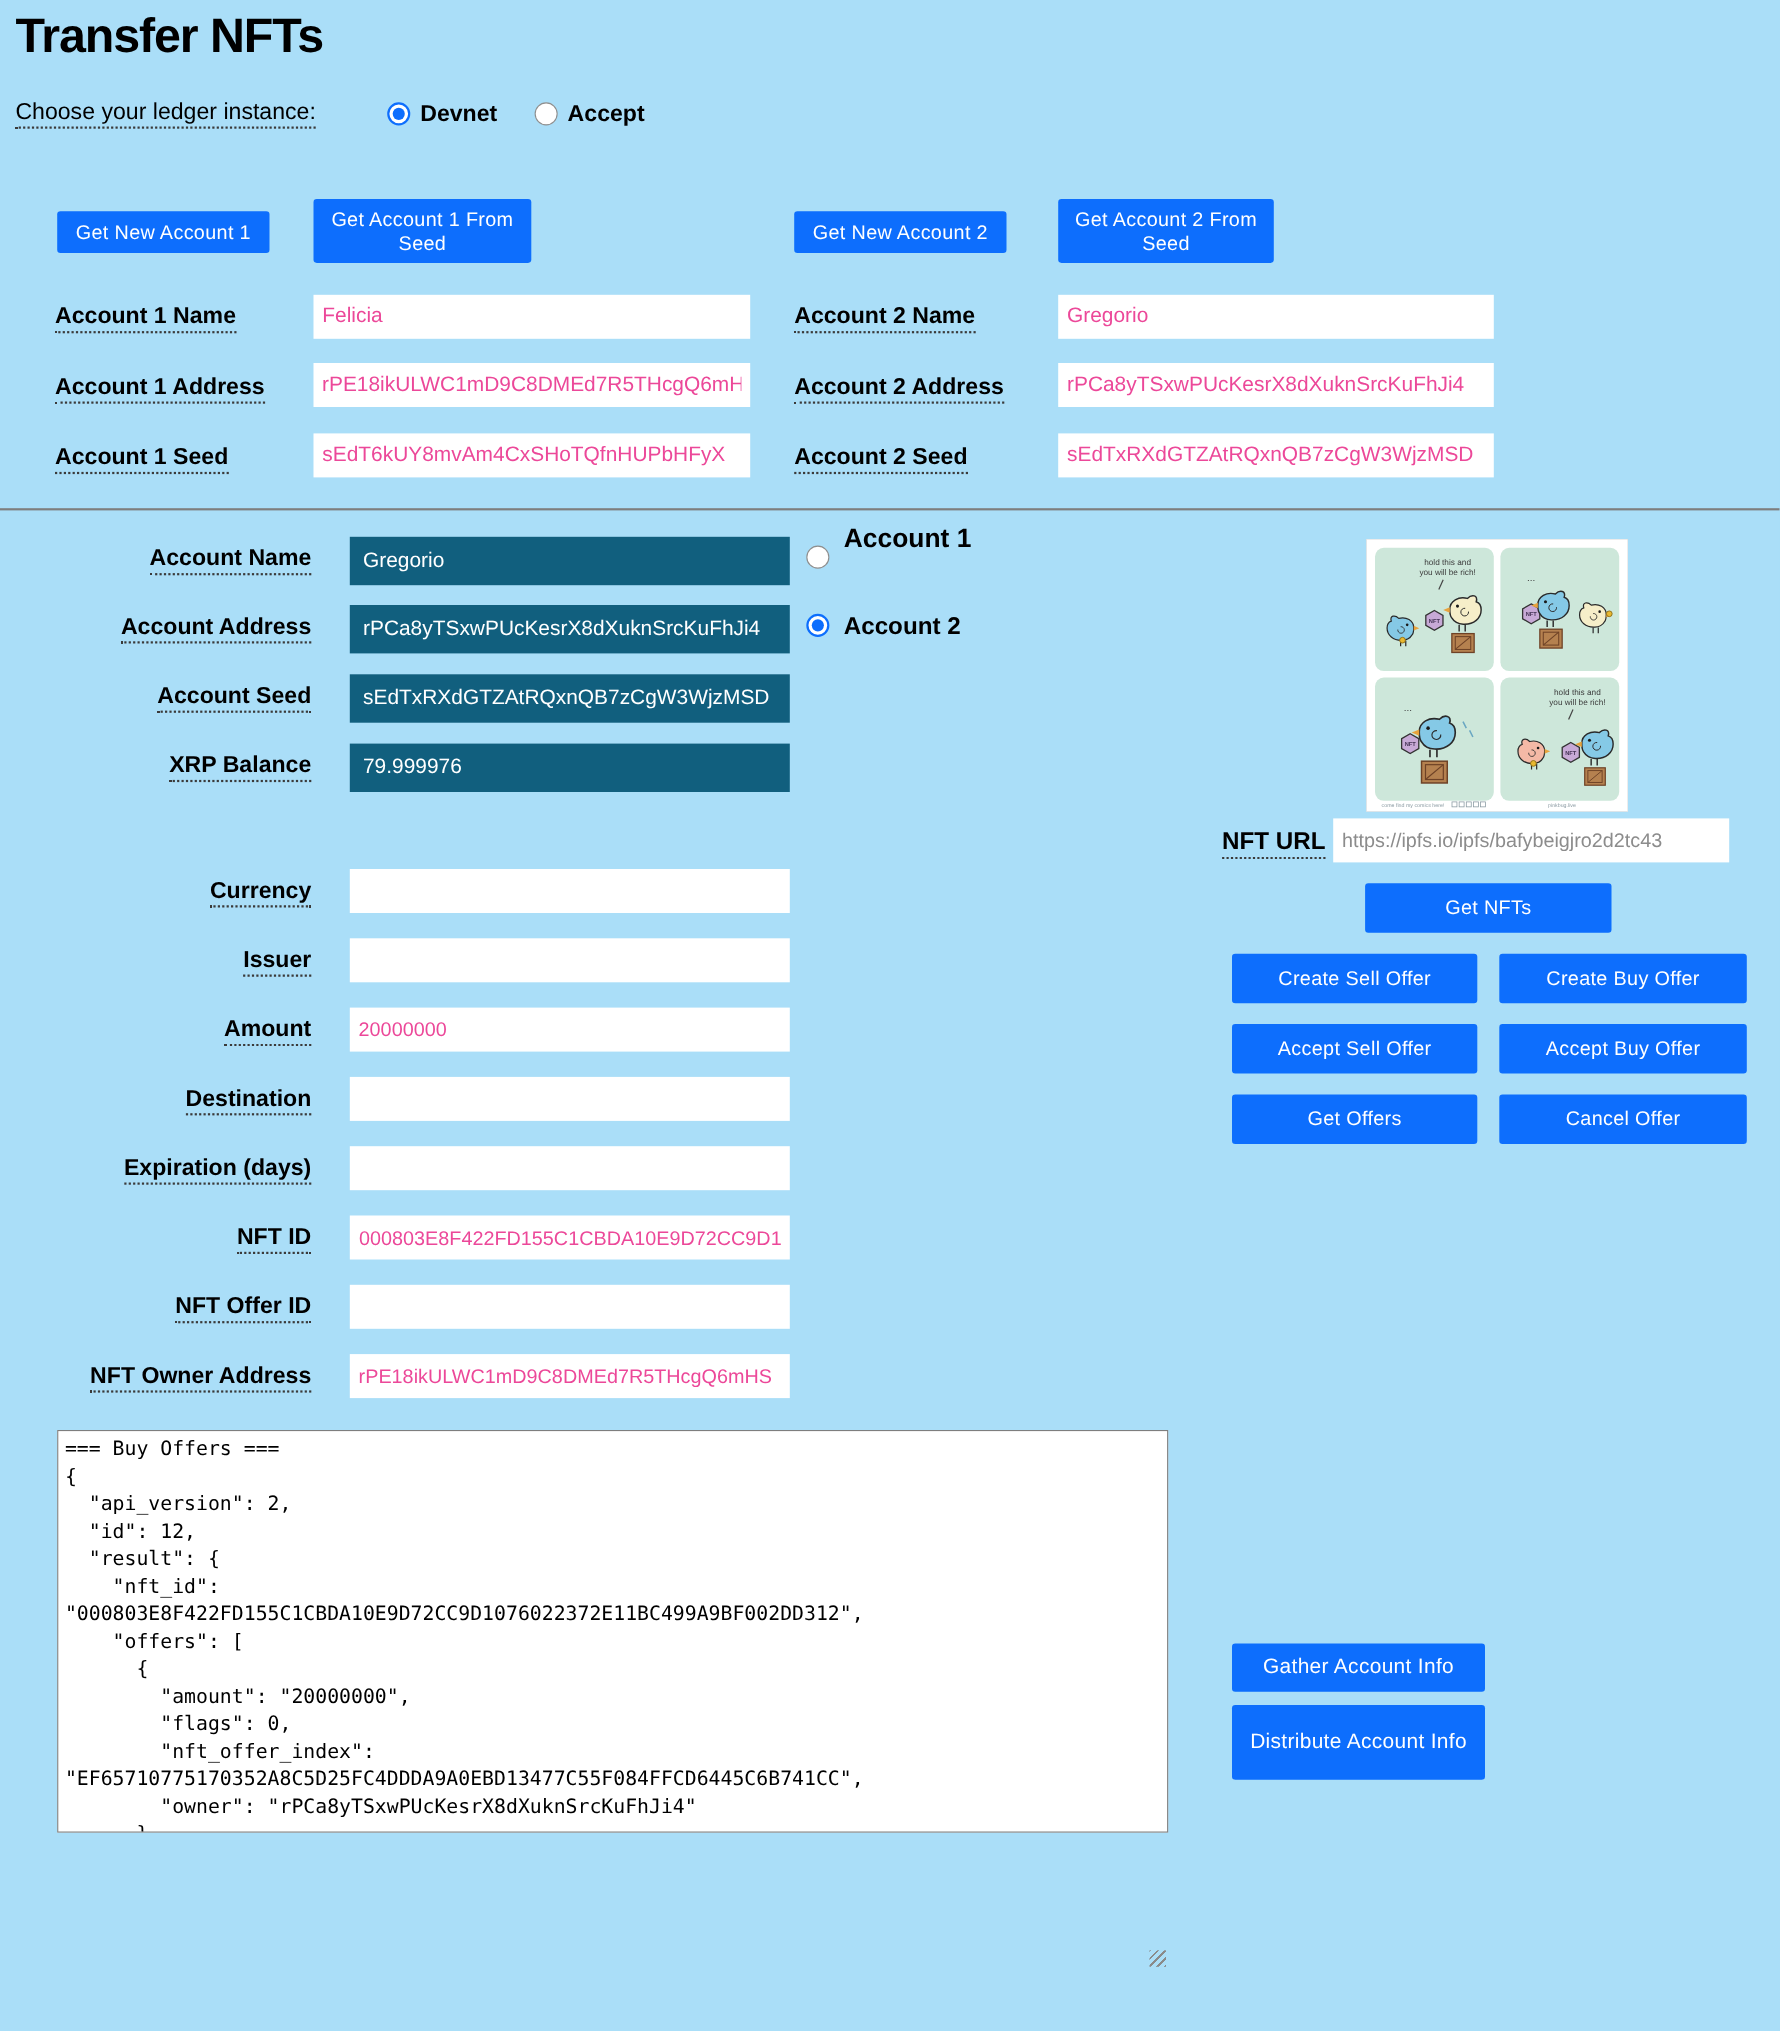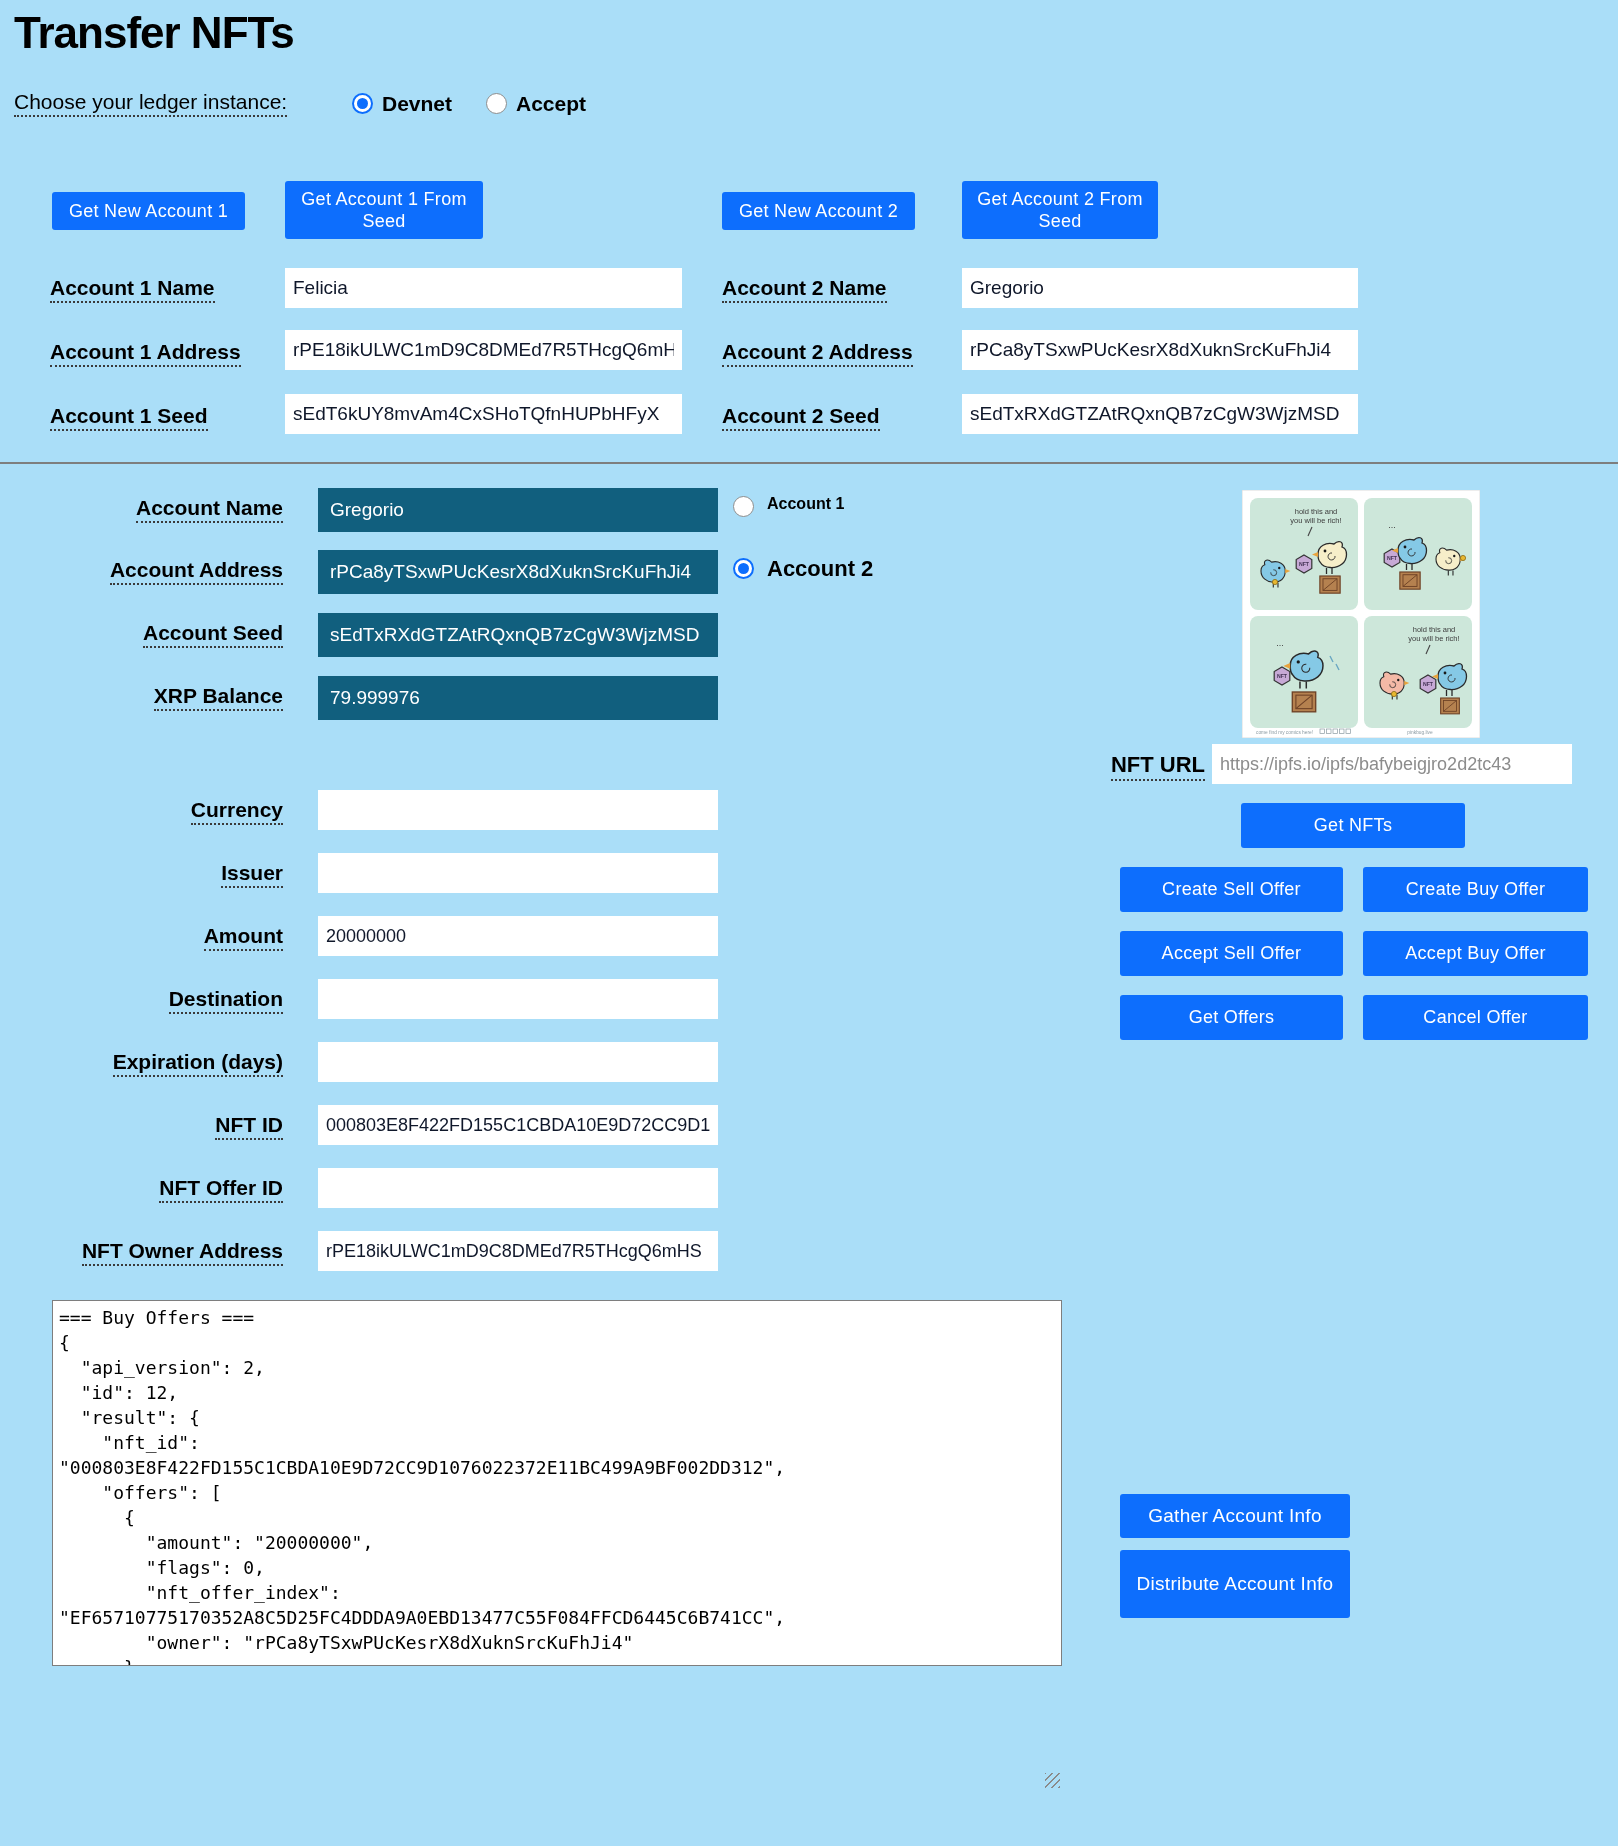--- a/index.html
+++ b/index.html
@@ -8,21 +8,21 @@
   .abs{position:absolute;}
   .title{font-size:44px; font-weight:800; letter-spacing:-1px; color:#000; margin:0;}
   .lbl{font-size:21px; font-weight:700; color:#000; white-space:nowrap;}
   .plain{font-weight:400;}
   .dotted{border-bottom:2px dotted #3a3a3a; padding-bottom:2px;}
   .rlabel{font-size:21px; font-weight:700; color:#000;}
   .right{text-align:right;}
   .btn{background:#0d6efd; color:#fff; border:none; border-radius:3px; font-family:"Liberation Sans",sans-serif;
        font-size:18px; font-weight:500; letter-spacing:.3px; display:flex; align-items:center; justify-content:center;
        text-align:center; line-height:1.25; cursor:pointer; padding:0 6px; box-sizing:border-box;}
-  .txt{background:#fff; border:none; font-family:"Liberation Sans",sans-serif; font-size:19px; color:#0f172a;
+  .txt{background:#fff; border:none; font-family:"Liberation Sans",sans-serif; font-size:19px; color:#ec4899;
        padding:0 8px; box-sizing:border-box; outline:none;}
   .gray-text{color:#8c8c8c; font-size:18px;}
   .teal{background:#115f7e; color:#fff; font-size:19px; display:flex; align-items:center; padding:0 12px;
         box-sizing:border-box; white-space:nowrap; overflow:hidden;}
   .radio{width:21px; height:21px; border-radius:50%; background:#fff; border:1.5px solid #8e8e8e;
          display:inline-flex; align-items:center; justify-content:center; box-sizing:border-box;}
   .radio.checked{border:2.5px solid #0d6efd;}
   .radio.checked::after{content:""; width:11px; height:11px; border-radius:50%; background:#0d6efd;}
   .results{background:#fff; border:1px solid #7e7e7e; font-family:"DejaVu Sans Mono","Liberation Mono",monospace;
            font-size:18px; line-height:25px; color:#000; padding:4px 6px; box-sizing:border-box; resize:none;
@@ -70,21 +70,21 @@
   <span class="abs lbl right" style="left:13px; top:496px; width:270px;"><span class="dotted">Account Name</span></span>
   <div class="abs teal" style="left:318px; top:488px; width:400px; height:44px;">Gregorio</div>
   <span class="abs lbl right" style="left:13px; top:558px; width:270px;"><span class="dotted">Account Address</span></span>
   <div class="abs teal" style="left:318px; top:550px; width:400px; height:44px;">rPCa8yTSxwPUcKesrX8dXuknSrcKuFhJi4</div>
   <span class="abs lbl right" style="left:13px; top:621px; width:270px;"><span class="dotted">Account Seed</span></span>
   <div class="abs teal" style="left:318px; top:613px; width:400px; height:44px;">sEdTxRXdGTZAtRQxnQB7zCgW3WjzMSD</div>
   <span class="abs lbl right" style="left:13px; top:684px; width:270px;"><span class="dotted">XRP Balance</span></span>
   <div class="abs teal" style="left:318px; top:676px; width:400px; height:44px;">79.999976</div>
 
   <span class="abs radio" style="left:733px; top:496px;"></span>
-  <span class="abs rlabel" style="left:767px; top:495px; font-size:16px;">Account 1</span>
+  <span class="abs rlabel" style="left:767px; top:476px; font-size:24px;">Account 1</span>
   <span class="abs radio checked" style="left:733px; top:558px;"></span>
   <span class="abs rlabel" style="left:767px; top:556px; font-size:22px;">Account 2</span>
 
   <svg class="abs" style="left:1242px; top:490px;" width="238" height="248" viewBox="0 0 238 248" xmlns="http://www.w3.org/2000/svg">
     <defs>
       <g id="bird">
         <path d="M 12,-4 C 12,-12 4,-16 -4,-14 C -8,-18 -14,-17 -12,-11 C -18,-9 -18,1 -12,6 C -6,11 6,11 10,4 C 12,2 12,-1 12,-4 Z" stroke="#2a2a2a" stroke-width="1.3"></path>
         <polygon points="12,-6 18,-3.5 12,-1" fill="#e8a33d"></polygon>
         <circle cx="5" cy="-7" r="1.4" fill="#1a1a1a"></circle>
         <path d="M -2,10 L -2,16 M 3.5,10 L 3.5,16" stroke="#2a2a2a" stroke-width="1.3" fill="none"></path>

